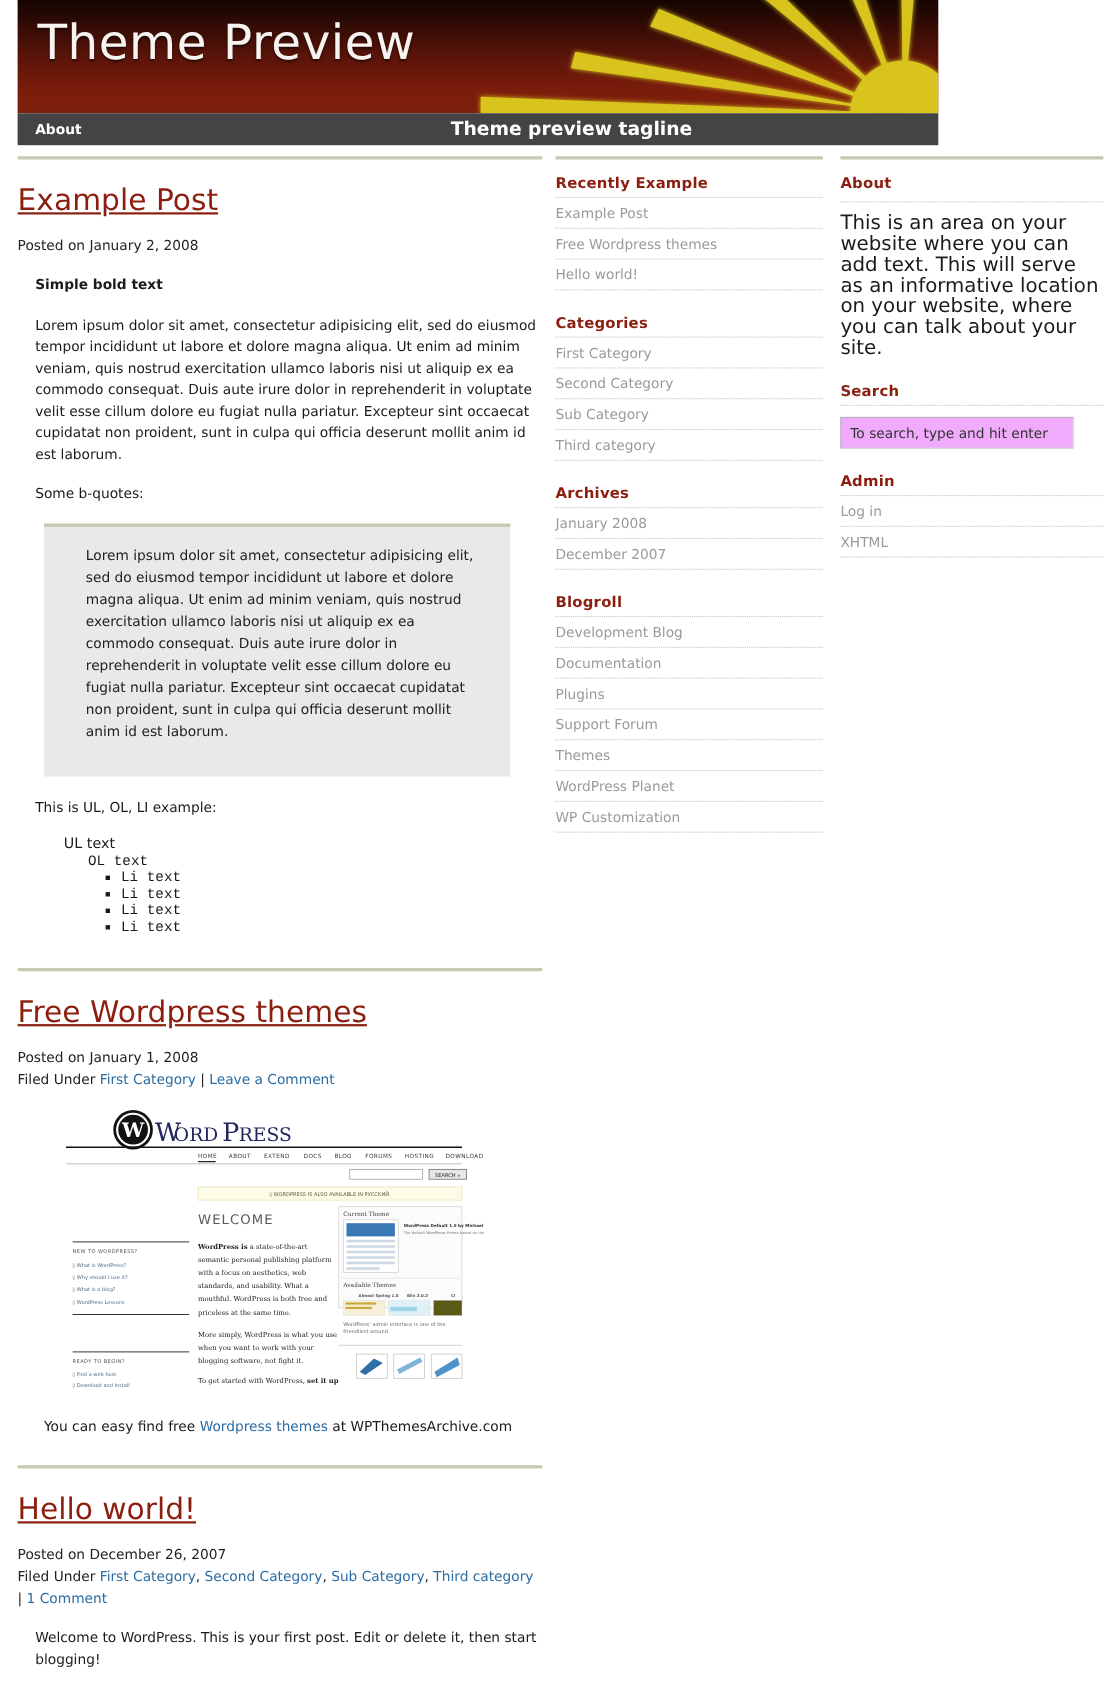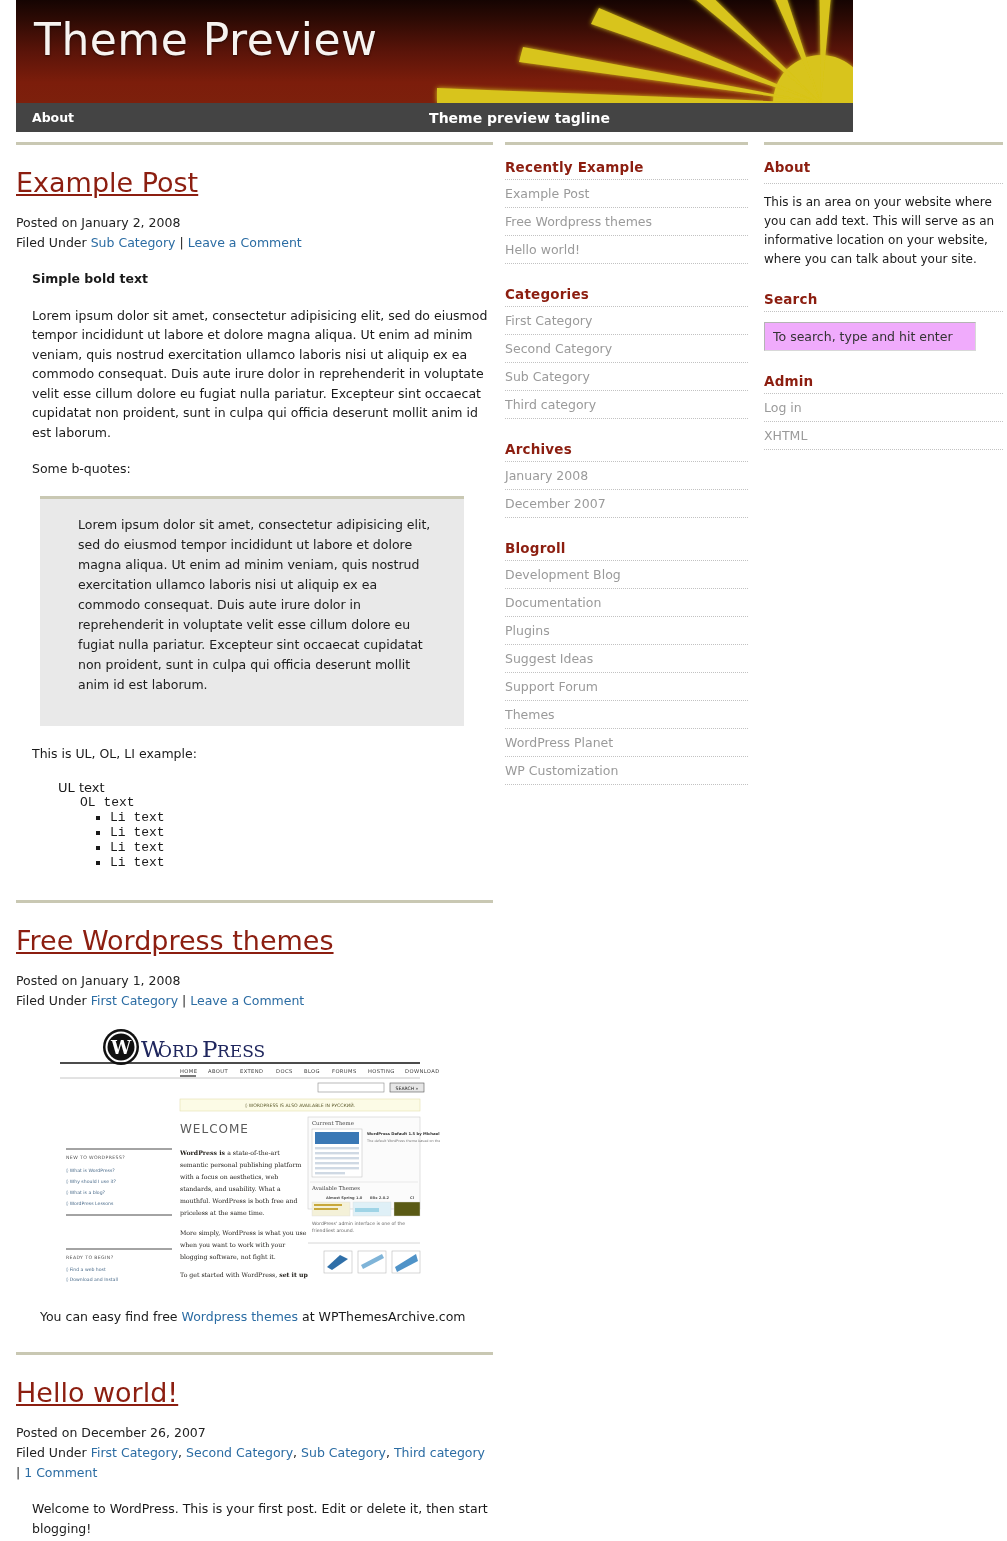--- a/index.html
+++ b/index.html
@@ -59,21 +59,21 @@
     font-weight: bold;
     line-height: 29px;
     display: block;
     padding-right: 14px;
   }
   .tagline {
     position: absolute;
     left: 0; right: 0;
     text-align: center;
     color: #ffffff;
-    font-size: 14px;
+    font-size: 17px;
     font-weight: bold;
     padding-left: 170px;
     pointer-events: none;
   }
 
   
   .wrap {
     display: flex;
     padding: 0 16px;
     align-items: flex-start;
@@ -148,21 +148,21 @@
   .widget ul li { border-bottom: 1px dotted #c2c2c2; }
   .widget ul li:first-child { border-top: 1px dotted #c2c2c2; }
   .widget ul li a {
     display: block;
     padding: 6px 0 6px 0;
     font-size: 12.5px;
     color: #9a9a9a;
     text-decoration: none;
   }
   .widget .about-text {
-    font-size: 12px;
+    font-size: 18px;
     line-height: 19px;
     color: #1a1a1a;
     margin: 8px 0 0 0;
     border-top: 1px dotted #c2c2c2;
     padding-top: 9px;
   }
   .search-wrap { border-top: 1px dotted #c2c2c2; padding-top: 10px; }
   .search-input {
     width: 212px;
     padding: 6px 8px;
@@ -217,26 +217,20 @@
   <div class="wrap">
 
     <div class="content">
 
       <div class="post">
         <h2 class="post-title">
           <a href="#">Example Post</a>
         </h2>
         <div class="post-meta">
           <div>Posted on January 2, 2008</div>
-          <div>
-            <span>Filed Under</span>
-            <a href="#">Sub Category</a>
-            <span>|</span>
-            <a href="#">Leave a Comment</a>
-          </div>
         </div>
         <div class="post-body">
           <p><strong>Simple bold text</strong></p>
           <p>Lorem ipsum dolor sit amet, consectetur adipisicing elit, sed do eiusmod tempor incididunt ut labore et dolore magna aliqua. Ut enim ad minim veniam, quis nostrud exercitation ullamco laboris nisi ut aliquip ex ea commodo consequat. Duis aute irure dolor in reprehenderit in voluptate velit esse cillum dolore eu fugiat nulla pariatur. Excepteur sint occaecat cupidatat non proident, sunt in culpa qui officia deserunt mollit anim id est laborum.</p>
           <p>Some b-quotes:</p>
           <blockquote>
             <p>Lorem ipsum dolor sit amet, consectetur adipisicing elit, sed do eiusmod tempor incididunt ut labore et dolore magna aliqua. Ut enim ad minim veniam, quis nostrud exercitation ullamco laboris nisi ut aliquip ex ea commodo consequat. Duis aute irure dolor in reprehenderit in voluptate velit esse cillum dolore eu fugiat nulla pariatur. Excepteur sint occaecat cupidatat non proident, sunt in culpa qui officia deserunt mollit anim id est laborum.</p>
           </blockquote>
           <p>This is UL, OL, LI example:</p>
           <ul class="demo-list">
@@ -456,23 +450,20 @@
           <li>
               <a href="#">Development Blog</a>
             </li>
           <li>
               <a href="#">Documentation</a>
             </li>
           <li>
               <a href="#">Plugins</a>
             </li>
           <li>
-              <a href="#">Suggest Ideas</a>
-            </li>
-          <li>
               <a href="#">Support Forum</a>
             </li>
           <li>
               <a href="#">Themes</a>
             </li>
           <li>
               <a href="#">WordPress Planet</a>
             </li>
           <li>
               <a href="#">WP Customization</a>

